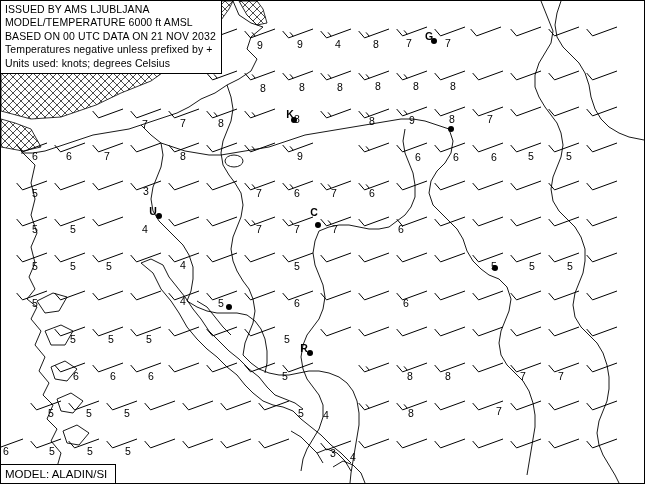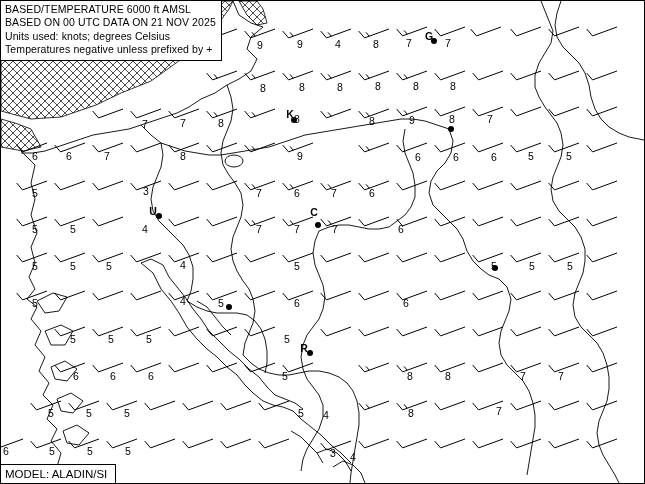--- a/index.html
+++ b/index.html
@@ -950,20 +950,21 @@
     </div>
   <div id="cities">
       <div class="citylbl" style="left: 428px; top: 35px;">G</div>
       <div class="citylbl" style="left: 289px; top: 113px;">K</div>
       <div class="citylbl" style="left: 152px; top: 210px;">U</div>
       <div class="citylbl" style="left: 313px; top: 211px;">C</div>
       <div class="citylbl" style="left: 303px; top: 347px;">R</div>
     </div>
 
   <div class="legend">
-    <div><span>BASED/TEMPERATURE </span><span class="b">6000 ft AMSL</span></div>
-    <div>BASED ON 00 UTC DATA ON 21 NOV 2025</div>
+    <div>ISSUED BY AMS LJUBLJANA</div>
+    <div><span>MODEL/TEMPERATURE </span><span class="b">6000 ft AMSL</span></div>
+    <div>BASED ON 00 UTC DATA ON 21 NOV 2032</div>
+    <div>Temperatures negative unless prefixed by +</div>
     <div>Units used: knots; degrees Celsius</div>
-    <div>Temperatures negative unless prefixed by +</div>
   </div>
 
   <div class="model">MODEL: ALADIN/SI</div>
 </div>
 
 </body></html>

